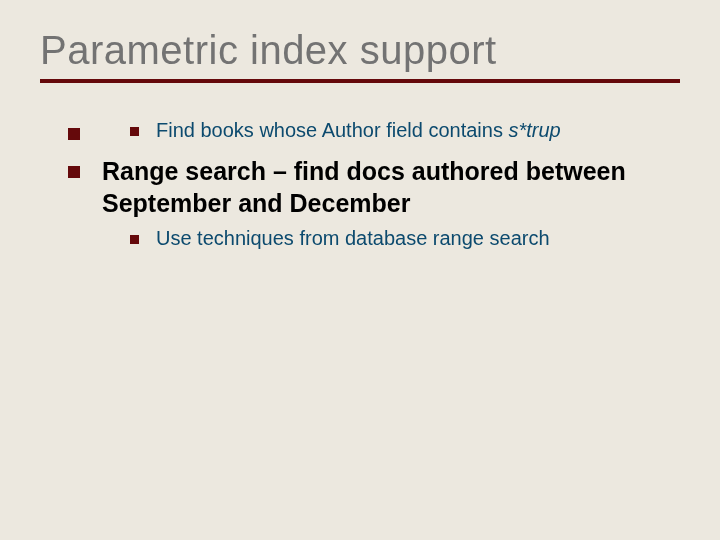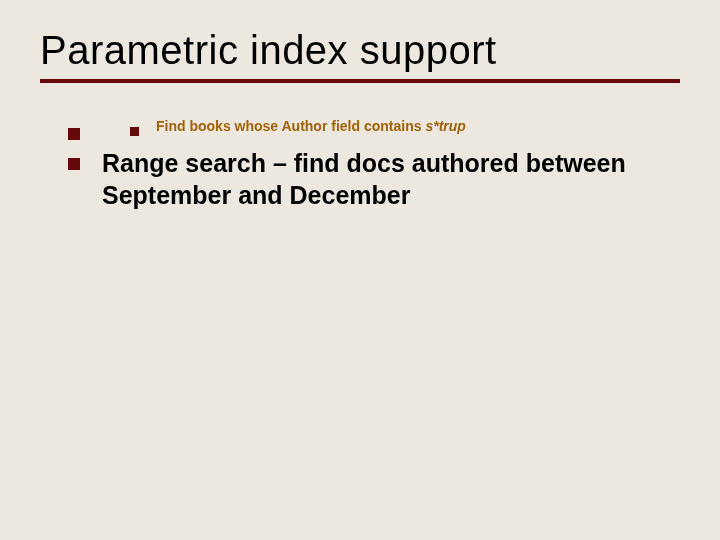--- a/index.html
+++ b/index.html
@@ -16,21 +16,21 @@
     box-sizing: border-box;
     width: 720px;
     height: 540px;
     padding: 28px 40px 30px 40px;
   }
   .title {
     font-size: 40px;
     font-weight: 400;
     letter-spacing: 0.5px;
     margin: 0 0 6px 0;
-    color: #000000;
+    color: #737373;
   }
   .rule {
     height: 4px;
     background: #65090b;
     margin: 0 0 34px 0;
   }
   ul.top {
     list-style: none;
     padding: 0 0 0 28px;
     margin: 0;
@@ -53,25 +53,25 @@
     background: #65090b;
   }
   ul.sub {
     list-style: none;
     padding: 0 0 0 28px;
     margin: 6px 0 6px 0;
   }
   ul.sub > li {
     position: relative;
     padding-left: 26px;
-    font-size: 14px;
+    font-size: 20px;
     line-height: 1.32;
     margin-bottom: 4px;
-    font-weight: 700;
-    color: #a16207;
+    font-weight: 400;
+    color: #0c4a6e;
   }
   ul.sub > li::before {
     content: "";
     position: absolute;
     left: 0;
     top: 10px;
     width: 9px;
     height: 9px;
     background: #65090b;
   }
@@ -91,18 +91,21 @@
       <ul class="sub">
         <li>
           <span>Find books whose Author field contains </span><span class="ital">s*trup</span>
         </li>
       </ul>
     </li>
 
     <li>
       <span class="bold">Range search – find docs authored between September and December</span>
       <ul class="sub">
+        <li>
+          <span>Use techniques from database range search</span>
+        </li>
       </ul>
     </li>
 
 
   </ul>
 </div>
 
 </body></html>

